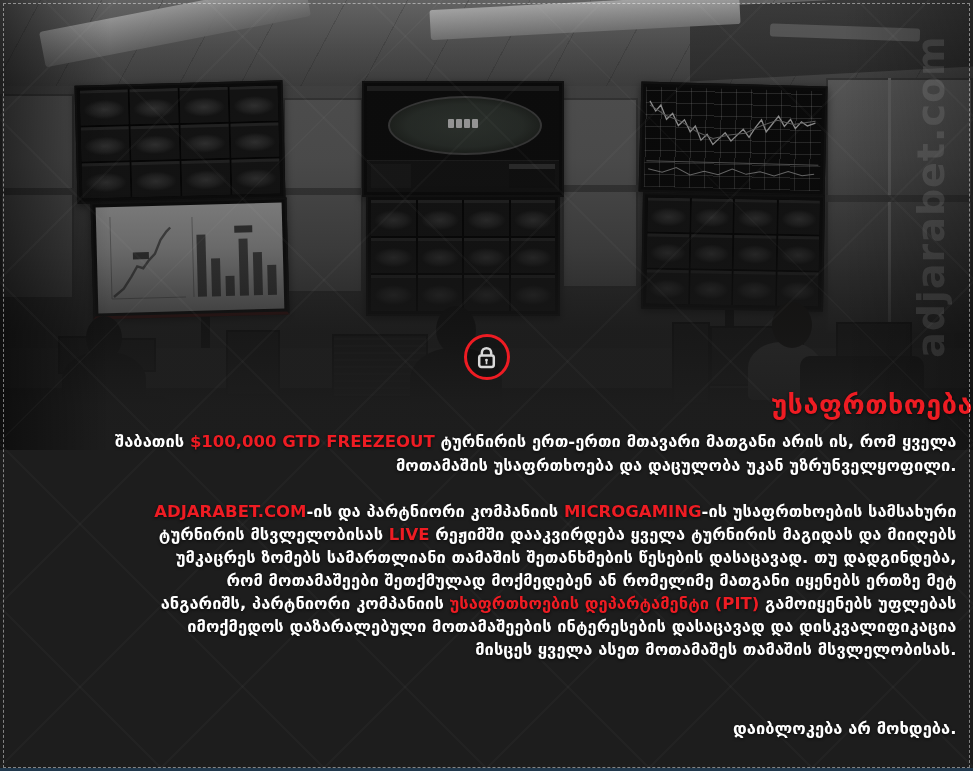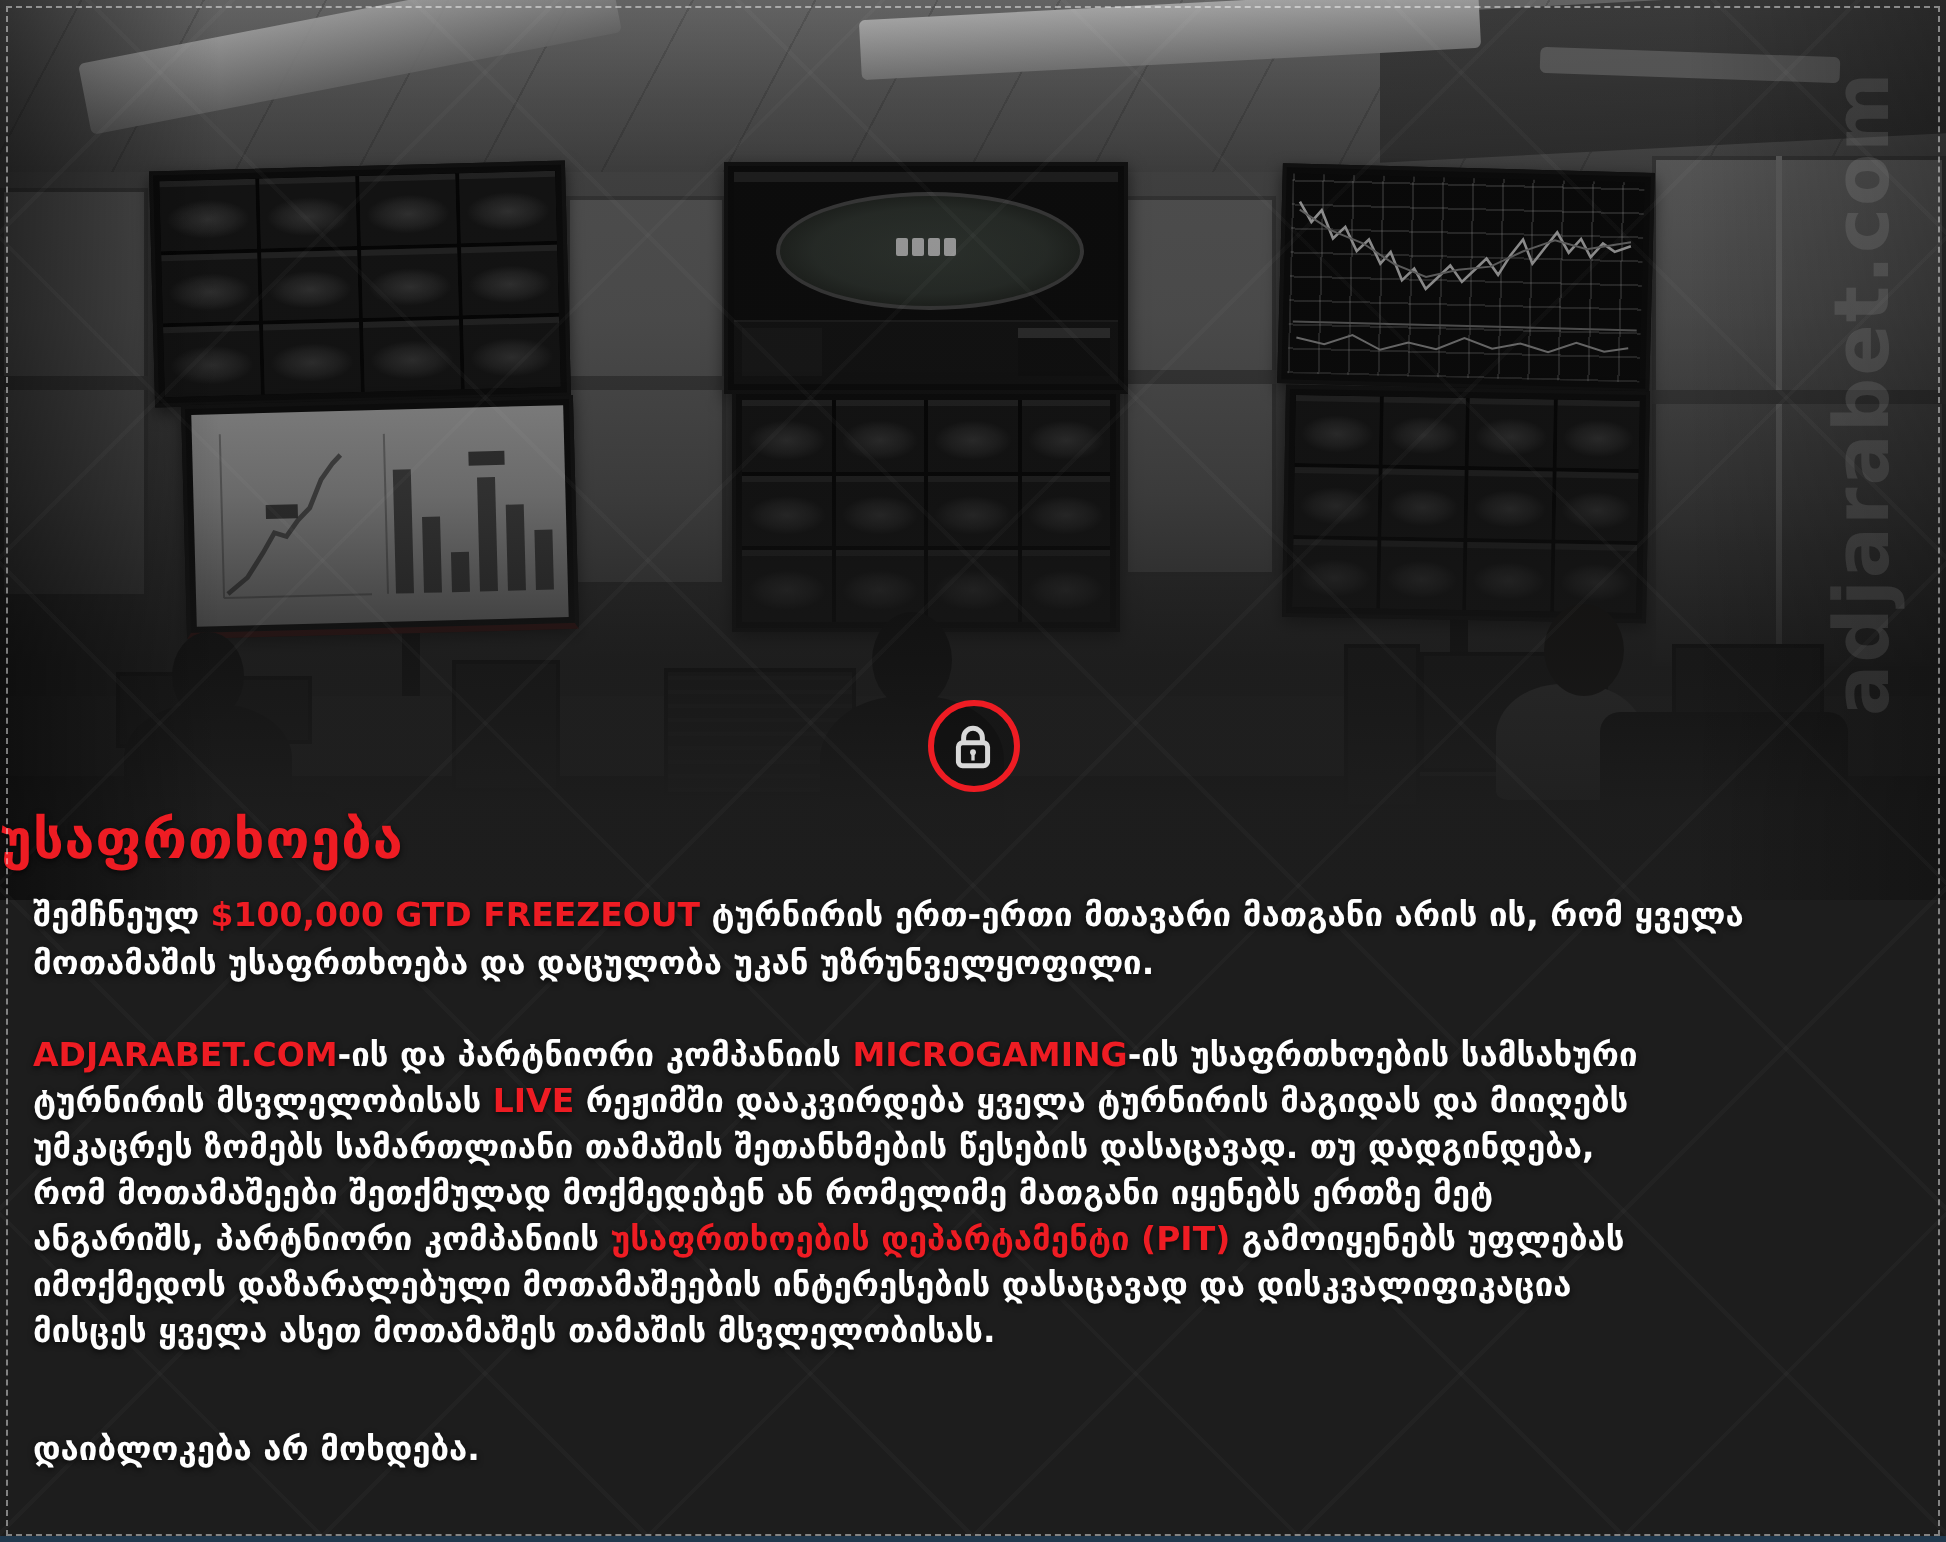--- a/index.html
+++ b/index.html
@@ -103,29 +103,29 @@
   .watermark{position:absolute;left:781px;top:186px;width:300px;height:44px;
     transform:rotate(-90deg);font-size:38px;font-weight:bold;letter-spacing:1px;
     color:rgba(255,255,255,.10);text-align:center;white-space:nowrap;}
   
   .pattern{position:absolute;inset:0;z-index:2;pointer-events:none;background-image:
     repeating-linear-gradient(45deg,rgba(255,255,255,.025) 0 2px,transparent 2px 115px),
     repeating-linear-gradient(-45deg,rgba(255,255,255,.025) 0 2px,transparent 2px 115px);}
   .dashed-border{position:absolute;inset:3px;border:1px dashed rgba(255,255,255,.45);z-index:6;pointer-events:none;}
   .footer-line{position:absolute;left:0;right:0;bottom:0;height:3px;background:var(--footer-line);z-index:4;}
   
-  .content{position:absolute;left:0;right:0;top:350px;z-index:3;text-align:left;color:var(--body-text);}
+  .content{position:absolute;left:0;right:0;top:334px;z-index:3;text-align:right;color:var(--body-text);}
   .lock-badge{width:46px;height:46px;box-sizing:border-box;border:3px solid var(--accent);border-radius:50%;
     margin:0 auto 10px;display:flex;align-items:center;justify-content:center;background:rgba(0,0,0,.25);}
   .page-title{margin:0 0 10px;font-size:27px;line-height:30px;font-weight:bold;color:var(--accent);
     letter-spacing:.5px;text-shadow:0 1px 3px rgba(0,0,0,.7);}
   .para{margin:0 auto;max-width:940px;font-size:16.5px;font-weight:bold;color:var(--body-text);
     text-shadow:0 1px 3px rgba(0,0,0,.75);}
   .para.p1{line-height:24px;margin-bottom:22px;}
-  .para.p2{line-height:23px;margin-bottom:12px;}
+  .para.p2{line-height:23px;margin-bottom:32px;}
   .para.p3{line-height:24px;}
   .hl{color:var(--accent);}
 </style>
 </head>
 <body>
 
 <div class="page">
 
   <div class="photo">
     <div class="ceiling">
@@ -260,20 +260,20 @@
   <div class="content">
     <div class="lock-badge">
       <svg width="21" height="25" viewBox="0 0 20 24">
         <path d="M5.5 10 V7.5 a4.5 4.5 0 0 1 9 0 V10" fill="none" stroke="#d9d9d9" stroke-width="2.4"></path>
         <rect x="3" y="10" width="14" height="11" rx="2" fill="none" stroke="#d9d9d9" stroke-width="2.4"></rect>
         <circle cx="10" cy="14.5" r="1.4" fill="#d9d9d9"></circle>
         <rect x="9.2" y="15.3" width="1.6" height="3.2" fill="#d9d9d9"></rect>
       </svg>
     </div>
     <h1 class="page-title">უსაფრთხოება</h1>
-    <p class="para p1"><span>შემჩნეულ </span><span class="hl">$100,000 GTD FREEZEOUT</span><span> ტურნირის ერთ-ერთი მთავარი მათგანი არის ის, რომ ყველა</span><br><span>მოთამაშის უსაფრთხოება და დაცულობა უკან უზრუნველყოფილი.</span></p>
+    <p class="para p1"><span>შაბათის </span><span class="hl">$100,000 GTD FREEZEOUT</span><span> ტურნირის ერთ-ერთი მთავარი მათგანი არის ის, რომ ყველა</span><br><span>მოთამაშის უსაფრთხოება და დაცულობა უკან უზრუნველყოფილი.</span></p>
     <p class="para p2"><span class="hl">ADJARABET.COM</span><span>-ის და პარტნიორი კომპანიის </span><span class="hl">MICROGAMING</span><span>-ის უსაფრთხოების სამსახური</span><br><span>ტურნირის მსვლელობისას </span><span class="hl">LIVE</span><span> რეჟიმში დააკვირდება ყველა ტურნირის მაგიდას და მიიღებს</span><br><span>უმკაცრეს ზომებს სამართლიანი თამაშის შეთანხმების წესების დასაცავად. თუ დადგინდება,</span><br><span>რომ მოთამაშეები შეთქმულად მოქმედებენ ან რომელიმე მათგანი იყენებს ერთზე მეტ</span><br><span>ანგარიშს, პარტნიორი კომპანიის </span><span class="hl">უსაფრთხოების დეპარტამენტი (PIT)</span><span> გამოიყენებს უფლებას</span><br><span>იმოქმედოს დაზარალებული მოთამაშეების ინტერესების დასაცავად და დისკვალიფიკაცია</span><br><span>მისცეს ყველა ასეთ მოთამაშეს თამაშის მსვლელობისას.</span></p>
     <p class="para p3"><br><span>დაიბლოკება არ მოხდება.</span></p>
   </div>
 
   <div class="footer-line"></div>
   <div class="dashed-border"></div>
 </div>
 
 </body></html>

